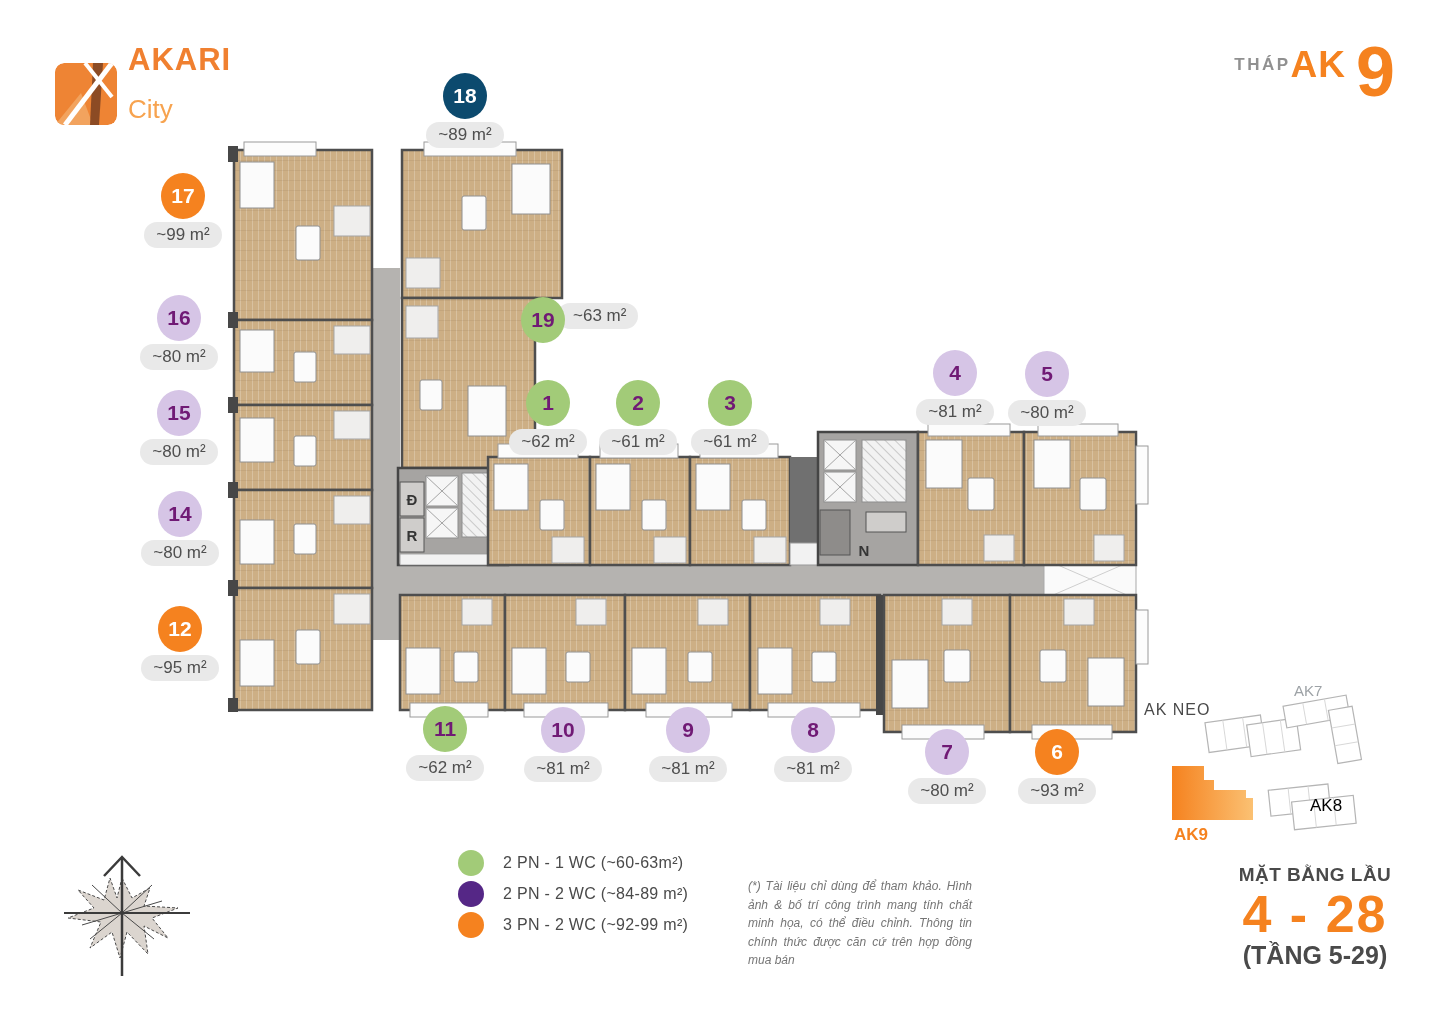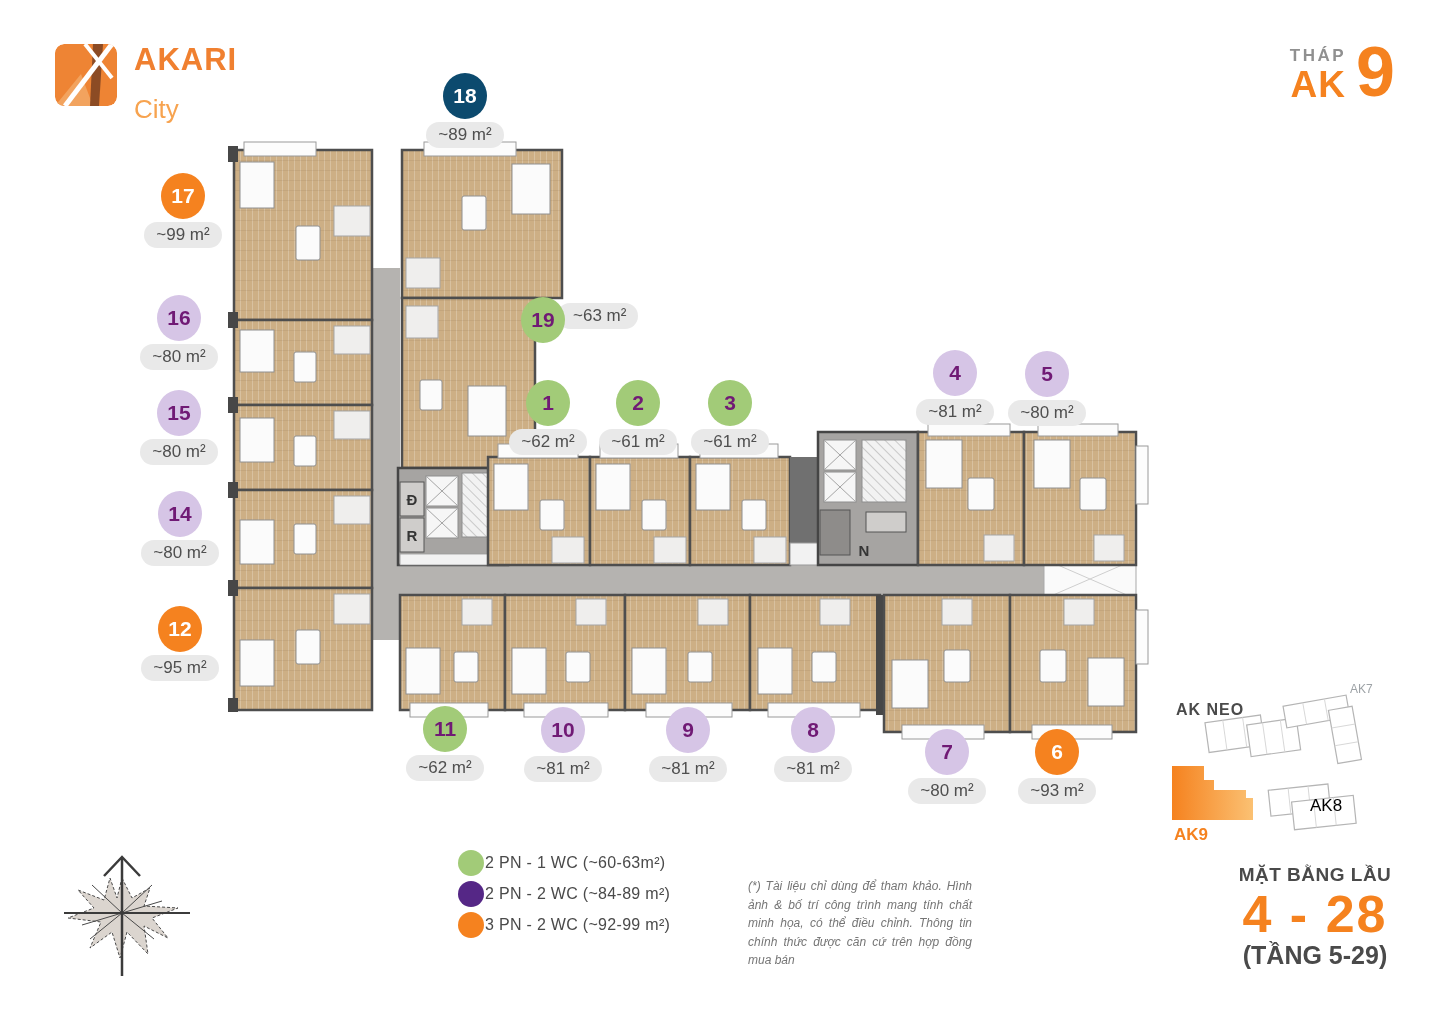--- a/index.html
+++ b/index.html
@@ -2,66 +2,66 @@
 <html><head>
 <meta charset="utf-8">
 <style>
   html,body{margin:0;padding:0}
   body{width:1439px;height:1016px;position:relative;background:#fff;overflow:hidden;
        font-family:"Liberation Sans",sans-serif;color:#4a4a4a}
   .abs{position:absolute}
   svg{display:block}
 
   
-  .logo{left:55px;top:44px;display:flex;align-items:flex-start;gap:17px}
+  .logo{left:55px;top:44px;display:flex;align-items:flex-end;gap:11px}
   .logo-text .akari{font-size:31px;font-weight:800;color:#F08030;letter-spacing:1px;line-height:1}
   .logo-text .city{font-size:26px;font-weight:400;color:#F7A34F;line-height:1.15;margin-top:20px}
 
   
   .tower{right:44px;top:40px;display:flex;align-items:flex-start;gap:10px}
-  .tower .labels{display:flex;flex-direction:column;align-items:flex-end;padding-top:6px}
+  .tower .labels{display:flex;align-items:center;padding-top:6px}
   .thap{font-size:17px;font-weight:600;color:#909090;letter-spacing:2.5px;line-height:1.2}
   .ak{font-size:37px;font-weight:800;color:#F5821F;letter-spacing:1px;line-height:1.05}
   .nine{font-size:70px;font-weight:700;color:#F5821F;line-height:0.92}
 
   
   .u{position:absolute;width:110px;display:flex;flex-direction:column;align-items:center;z-index:5}
   .u .c{width:44px;height:46px;border-radius:50%;display:flex;align-items:center;justify-content:center;
         font-size:21px;font-weight:700;color:#701a75}
   .u .p{margin-top:3px;background:#E9E9E9;border-radius:15px;padding:3px 12px;font-size:17px;
         color:#4F4F4F;white-space:nowrap}
   .t-green  .c{background:#A2CB78}
   .t-purple .c{background:#D6C5E6}
   .t-dpurple .c{background:#0c4a6e;color:#fff}
   .t-orange .c{background:#F5821F;color:#fff}
   .u.row{flex-direction:row;width:auto;align-items:center}
   .u.row .c{position:relative;z-index:2}
   .u.row .p{margin:0 0 8px -8px;padding-left:16px}
 
   
   .legend{left:458px;top:848px;z-index:5}
-  .lrow{display:flex;align-items:center;gap:1px;height:30px;margin-bottom:1px}
+  .lrow{display:flex;align-items:center;gap:19px;height:30px;margin-bottom:1px}
   .ldot{width:26px;height:26px;border-radius:50%;flex:0 0 auto}
   .lg0{background:#A2CB78}.lg1{background:#D6C5E6}.lg2{background:#552786}.lg3{background:#F5821F}
   .llabel{font-size:16px;color:#4A4A4A;letter-spacing:0.3px}
 
   
   .disclaimer{left:748px;top:877px;width:224px;font-size:12px;font-style:italic;color:#757575;
               line-height:1.55;text-align:justify;z-index:5}
 
   
   .floorinfo{left:1230px;top:864px;width:170px;text-align:center;z-index:5}
   .fi-title{font-size:19px;font-weight:700;color:#4A4A4A;letter-spacing:0.5px}
   .fi-range{font-size:52px;font-weight:700;color:#F5821F;line-height:1.08;letter-spacing:2px}
   .fi-note{font-size:25px;font-weight:700;color:#4A4A4A;line-height:1.05}
 
   
   .mm{z-index:5;white-space:nowrap}
-  .mm-neo{left:1176px;top:701px;font-size:16px;font-weight:700;color:#4A4A4A;letter-spacing:1px}
-  .mm-ak7{left:1350px;top:682px;font-size:12px;color:#9DA2A6}
+  .mm-neo{left:1144px;top:701px;font-size:16px;font-weight:400;color:#4A4A4A;letter-spacing:1px}
+  .mm-ak7{left:1294px;top:682px;font-size:15px;color:#9DA2A6}
   .mm-ak8{left:1310px;top:796px;font-size:17px;color:#000000}
   .mm-ak9{left:1174px;top:825px;font-size:17px;font-weight:700;color:#F5821F}
 
   .core-label{font-size:15px;font-weight:700;fill:#353535;text-anchor:middle}
   .unit{fill:url(#wood);stroke:#4E4E4E;stroke-width:2.5}
   .wc{fill:#EFEEED;stroke:#A5A5A5;stroke-width:1}
   .fur{fill:#FBFBFB;stroke:#909090;stroke-width:1}
   .balc{fill:#FCFCFC;stroke:#9A9A9A;stroke-width:1}
   .lift{fill:#F6F6F6;stroke:#8D8D8D;stroke-width:1}
   .liftx{stroke:#A5A5A5;stroke-width:1}

